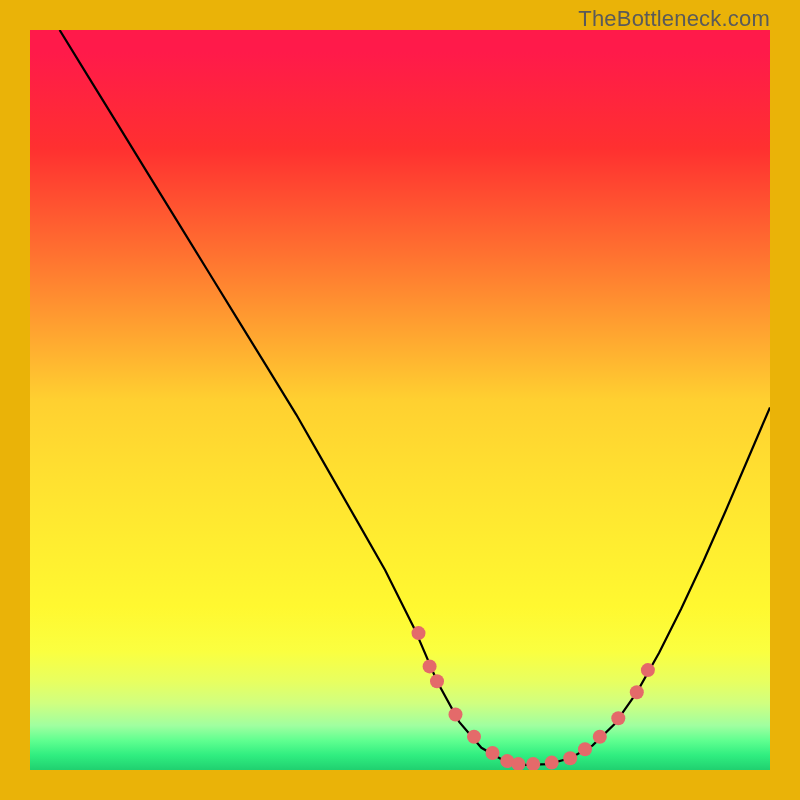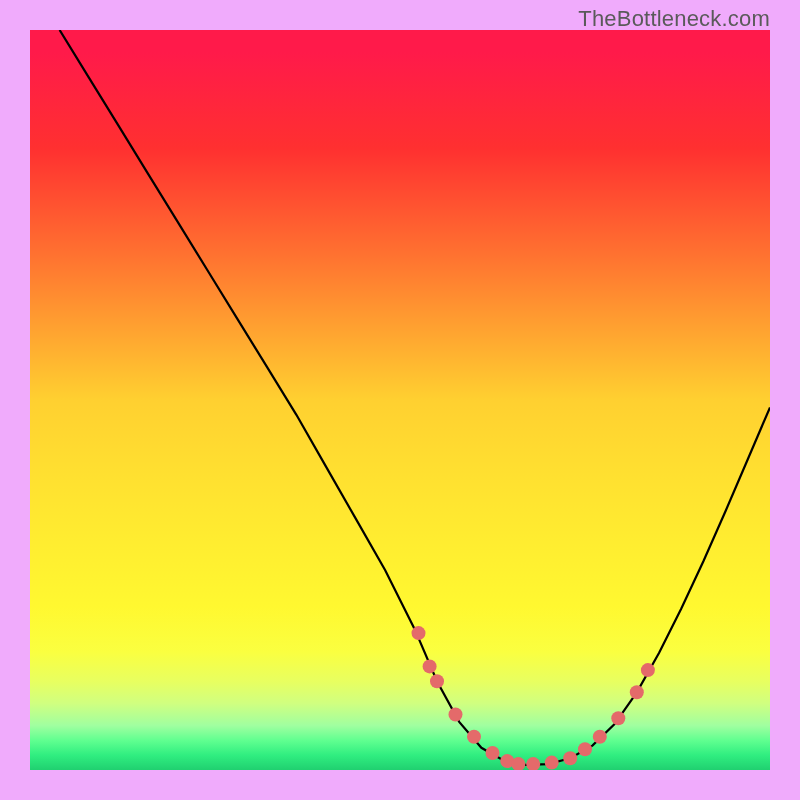--- a/index.html
+++ b/index.html
@@ -1,21 +1,21 @@
 <!DOCTYPE html>
 <html><head>
 <meta charset="utf-8">
 <style>
   * { margin: 0; padding: 0; box-sizing: border-box; }
   html, body { width: 800px; height: 800px; overflow: hidden; background: #000; }
   .container {
     position: relative;
     width: 800px;
     height: 800px;
-    background: #f0abfc;
+    background: #eab308;
   }
   .plot-area {
     position: absolute;
     left: 30px;
     top: 30px;
     width: 740px;
     height: 740px;
     background: linear-gradient(to bottom,
       #ff1a4a 0%,
       #ff1a4a 3%,

